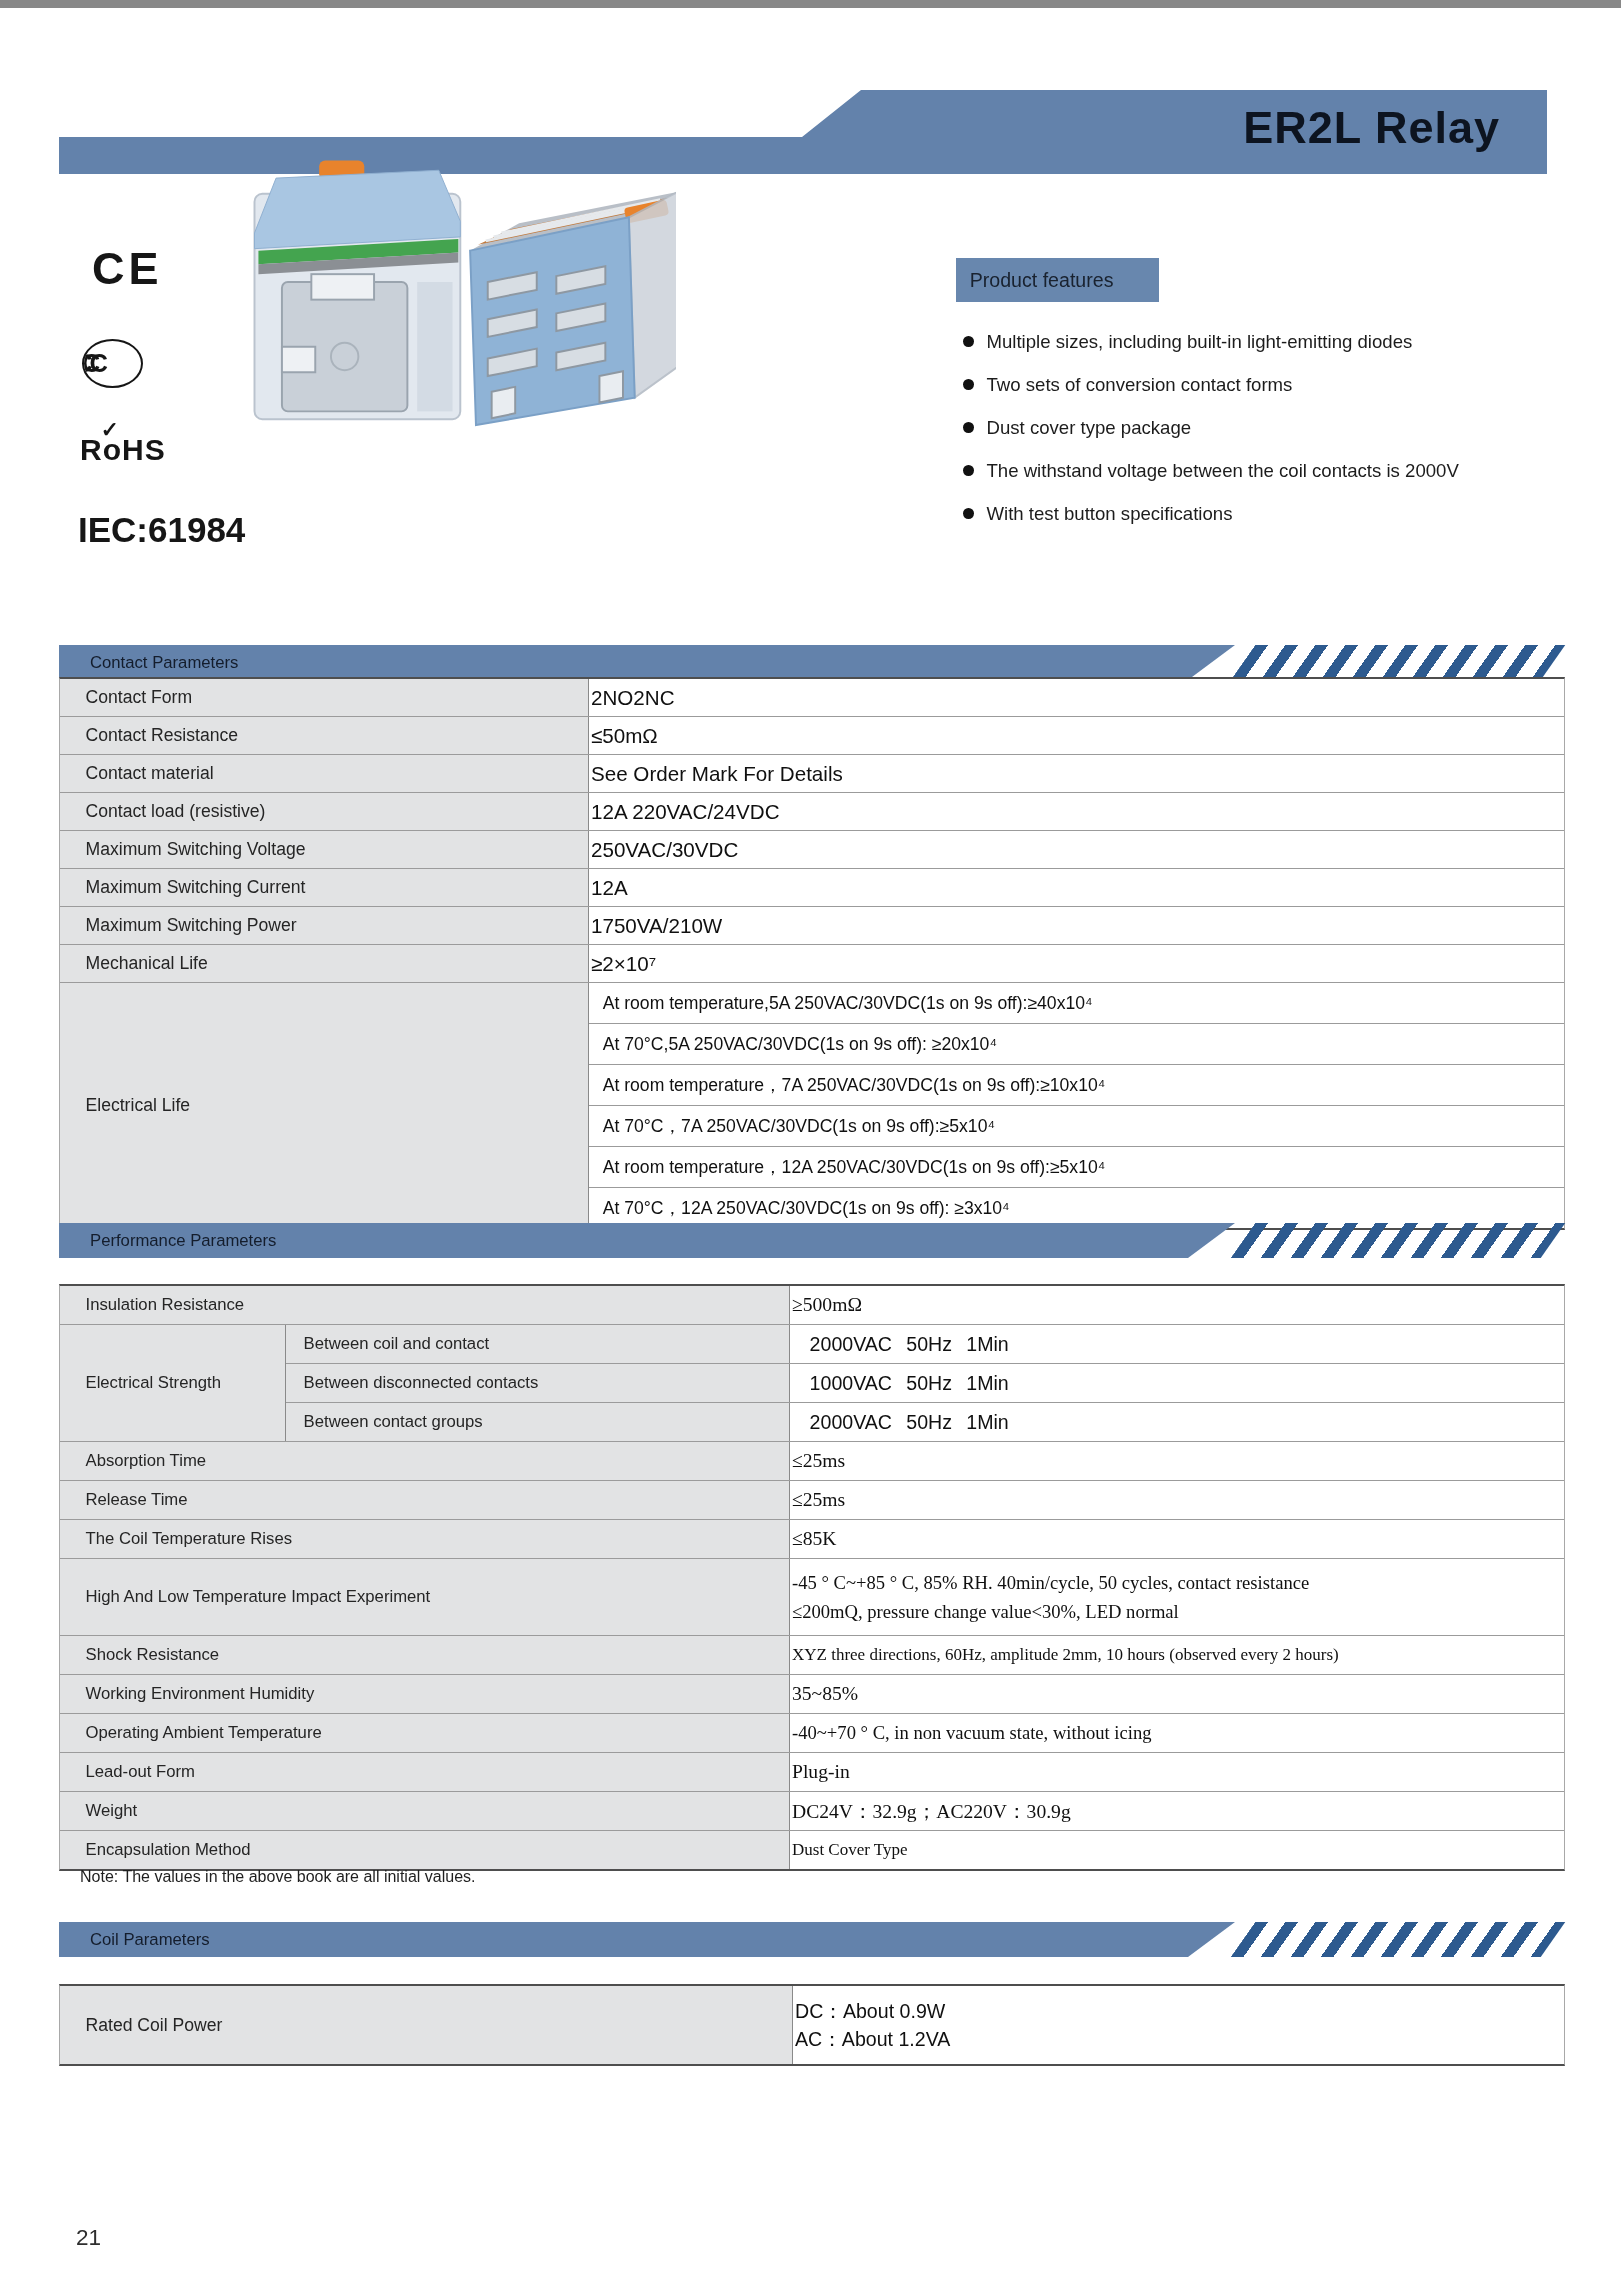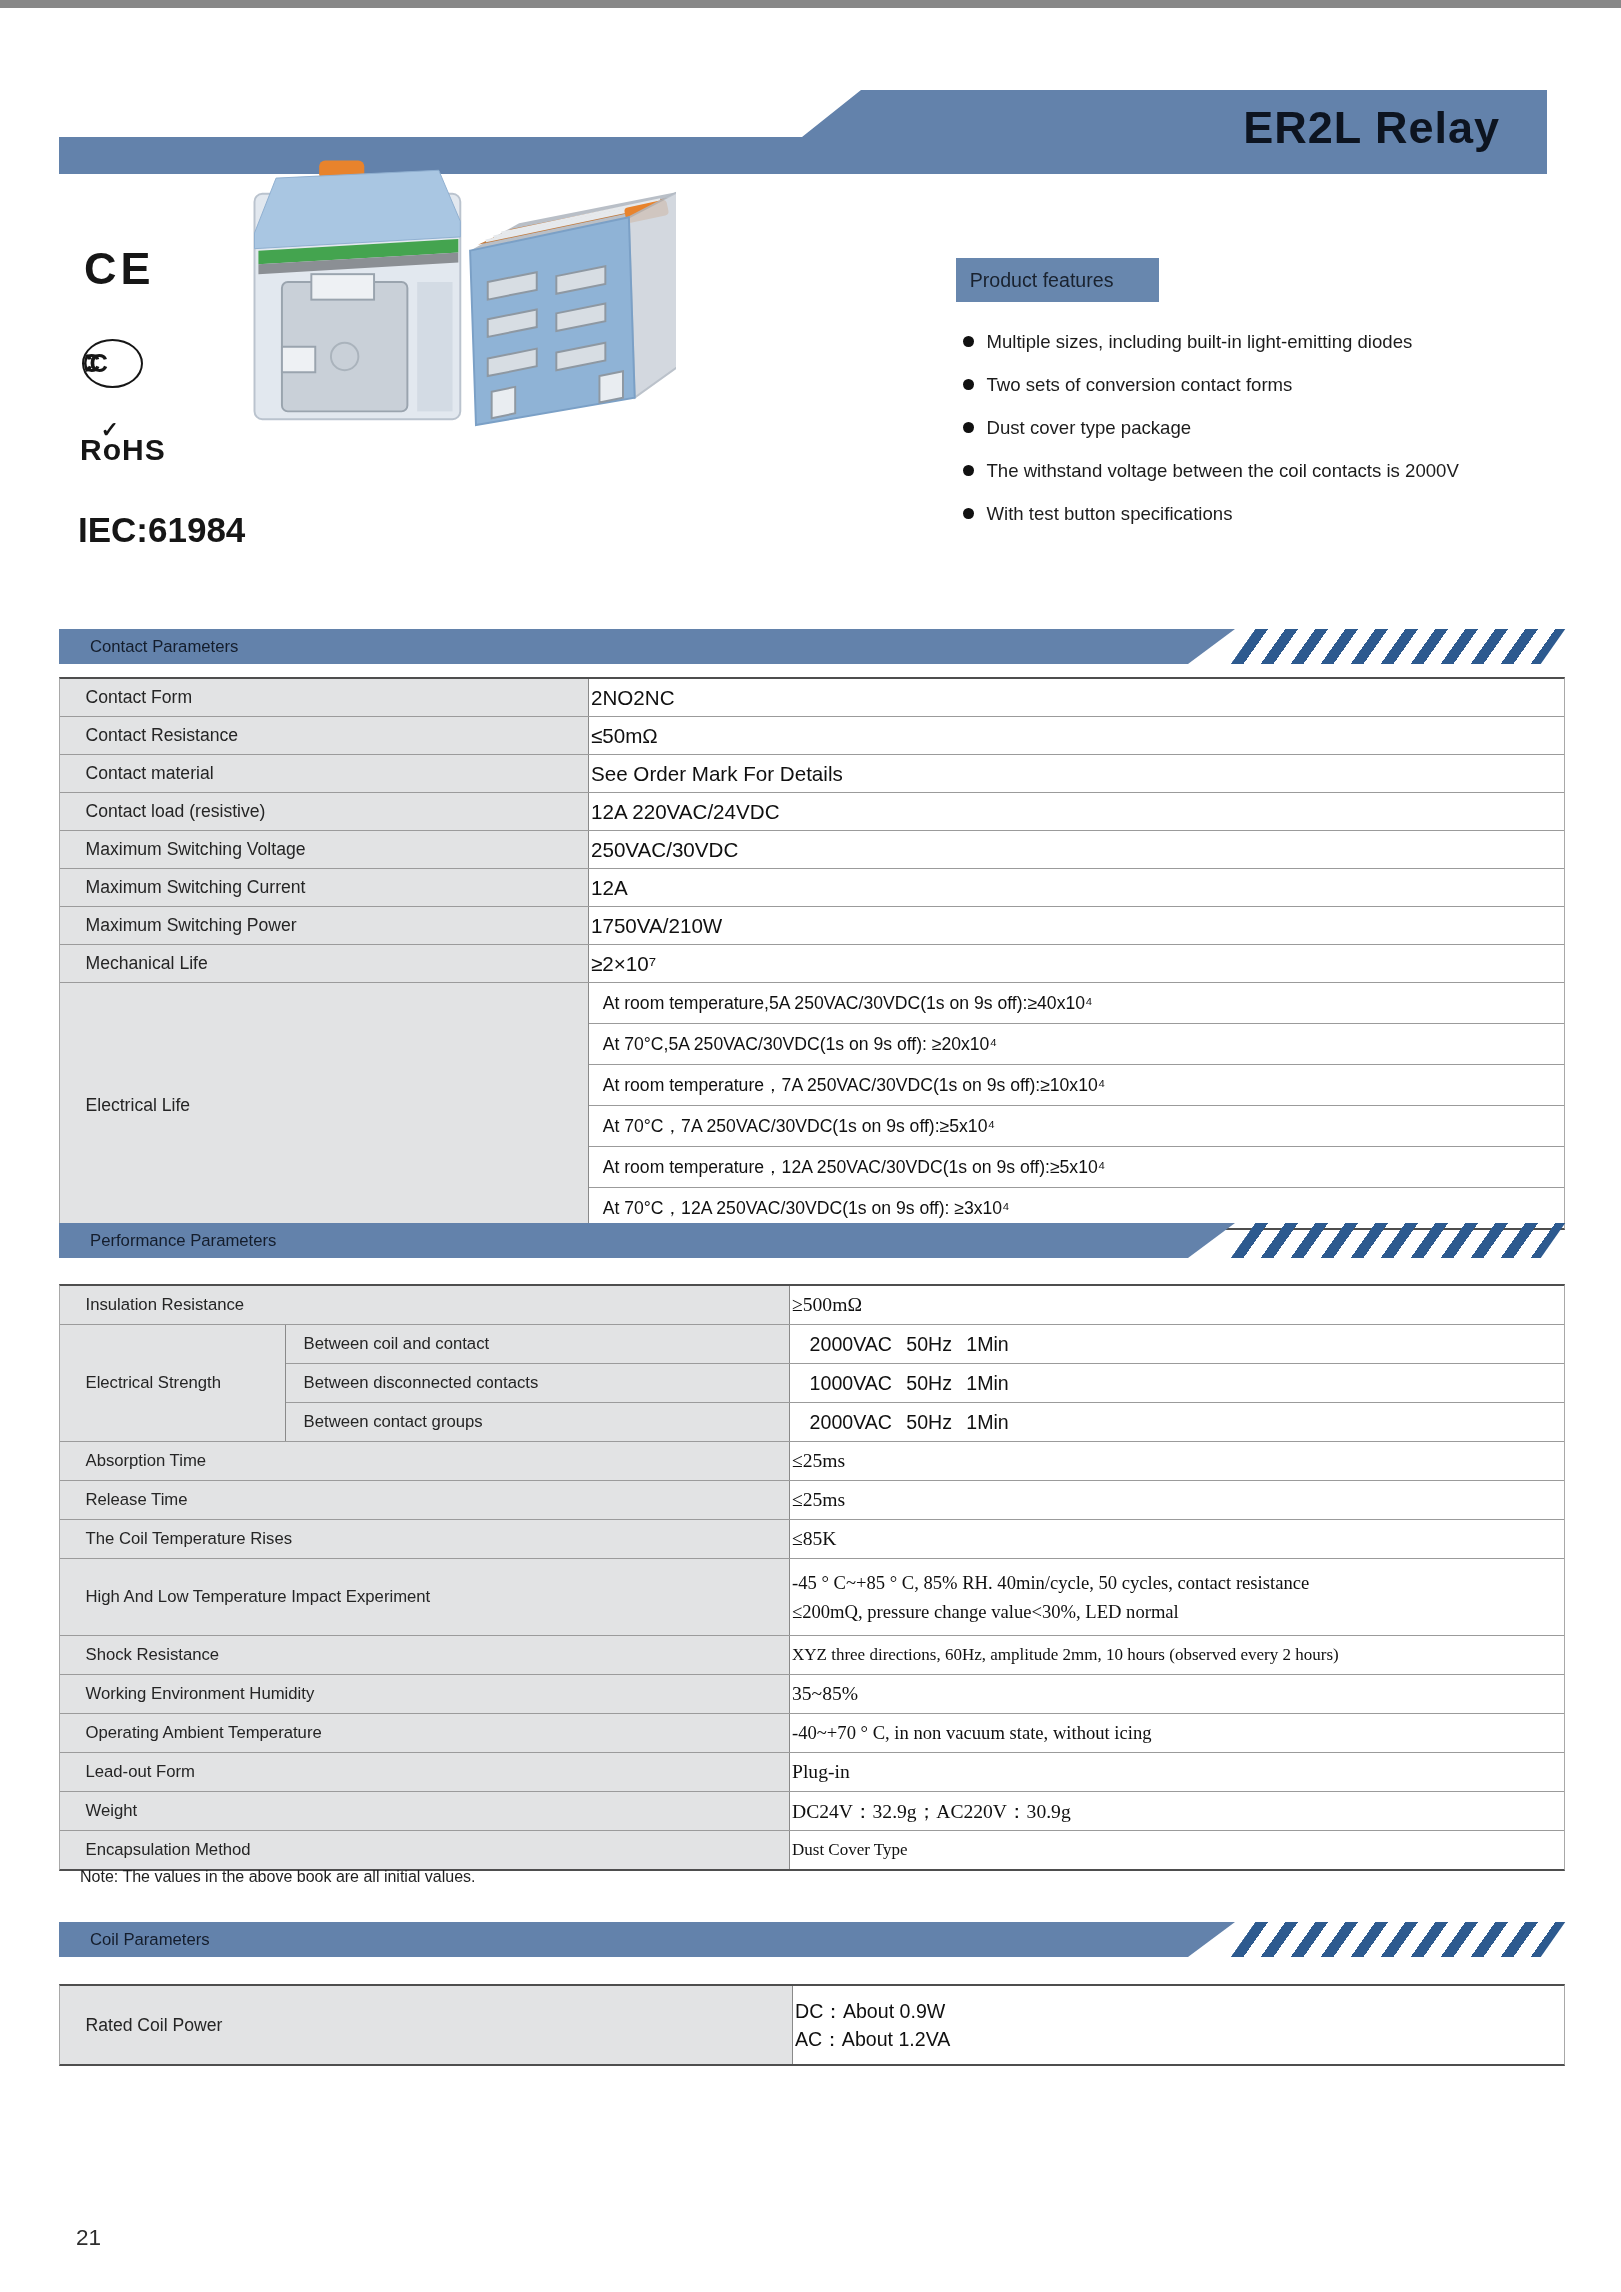--- a/index.html
+++ b/index.html
@@ -13,21 +13,21 @@
     position:absolute;left:59px;top:82px;width:1488px;height:84px;
     background:#6382ab;
     clip-path:polygon(0 47px,743px 47px,802px 0,100% 0,100% 100%,0 100%);
   }
   .banner-title{
     position:absolute;right:47px;top:11.8px;
     font-size:45px;font-weight:bold;color:#0d1420;letter-spacing:1px;
   }
   
   .cert{position:absolute;color:#161616;}
-  .ce{left:84px;top:235px;font-size:45px;font-weight:bold;letter-spacing:3.9px;}
+  .ce{left:92px;top:235px;font-size:45px;font-weight:bold;letter-spacing:3.9px;}
   .ccc{left:82px;top:331px;width:57px;height:45px;border:2.5px solid #161616;border-radius:50%;
        display:flex;align-items:center;justify-content:flex-start;overflow:hidden;}
   .ccc span{font-size:25.5px;font-weight:bold;letter-spacing:-10.8px;margin-left:-9.8px;}
   .rohs{left:80px;top:425px;font-size:30px;font-weight:600;letter-spacing:1px;}
   .rohs .o-wrap{position:relative;display:inline-block;}
   .rohs .check{position:absolute;left:-2px;top:-15.7px;font-size:21.6px;font-weight:bold;}
   .iec{left:78px;top:502px;font-size:35px;font-weight:bold;}
   
   .photo{position:absolute;left:225px;top:127px;}
   
@@ -45,21 +45,21 @@
     position:absolute;left:0;top:0;width:1176px;height:35px;background:#6382ab;
     clip-path:polygon(0 0,100% 0,calc(100% - 47px) 100%,0 100%);
     display:flex;align-items:center;
   }
   .bar-solid span{font-size:16.7px;color:#141d2c;padding-left:31px;}
   .bar-stripes{
     position:absolute;left:1184px;top:0;width:310px;height:35px;
     background:repeating-linear-gradient(90deg,#2d5a8f 0 12.7px,transparent 12.7px 30px);
     transform:skewX(-35deg);transform-origin:center;
   }
-  .bar-contact{top:621px;}
+  .bar-contact{top:637px;}
   .bar-performance{top:1215px;}
   .bar-coil{top:1914px;}
   
   .tbl{position:absolute;left:59px;width:1504px;border-top:2px solid #4e4e4e;border-bottom:2px solid #4e4e4e;
        border-left:1px solid #a8a8a8;border-right:1px solid #a8a8a8;}
   .row{display:grid;border-bottom:1px solid #9b9b9b;}
   .row:last-child{border-bottom:none;}
   .lcell{background:#e2e3e4;display:flex;align-items:center;padding-left:25.5px;color:#252525;
          border-right:1px solid #8a8a8a;}
   .vcell{display:flex;align-items:center;padding-left:2px;color:#101010;background:#fff;}

